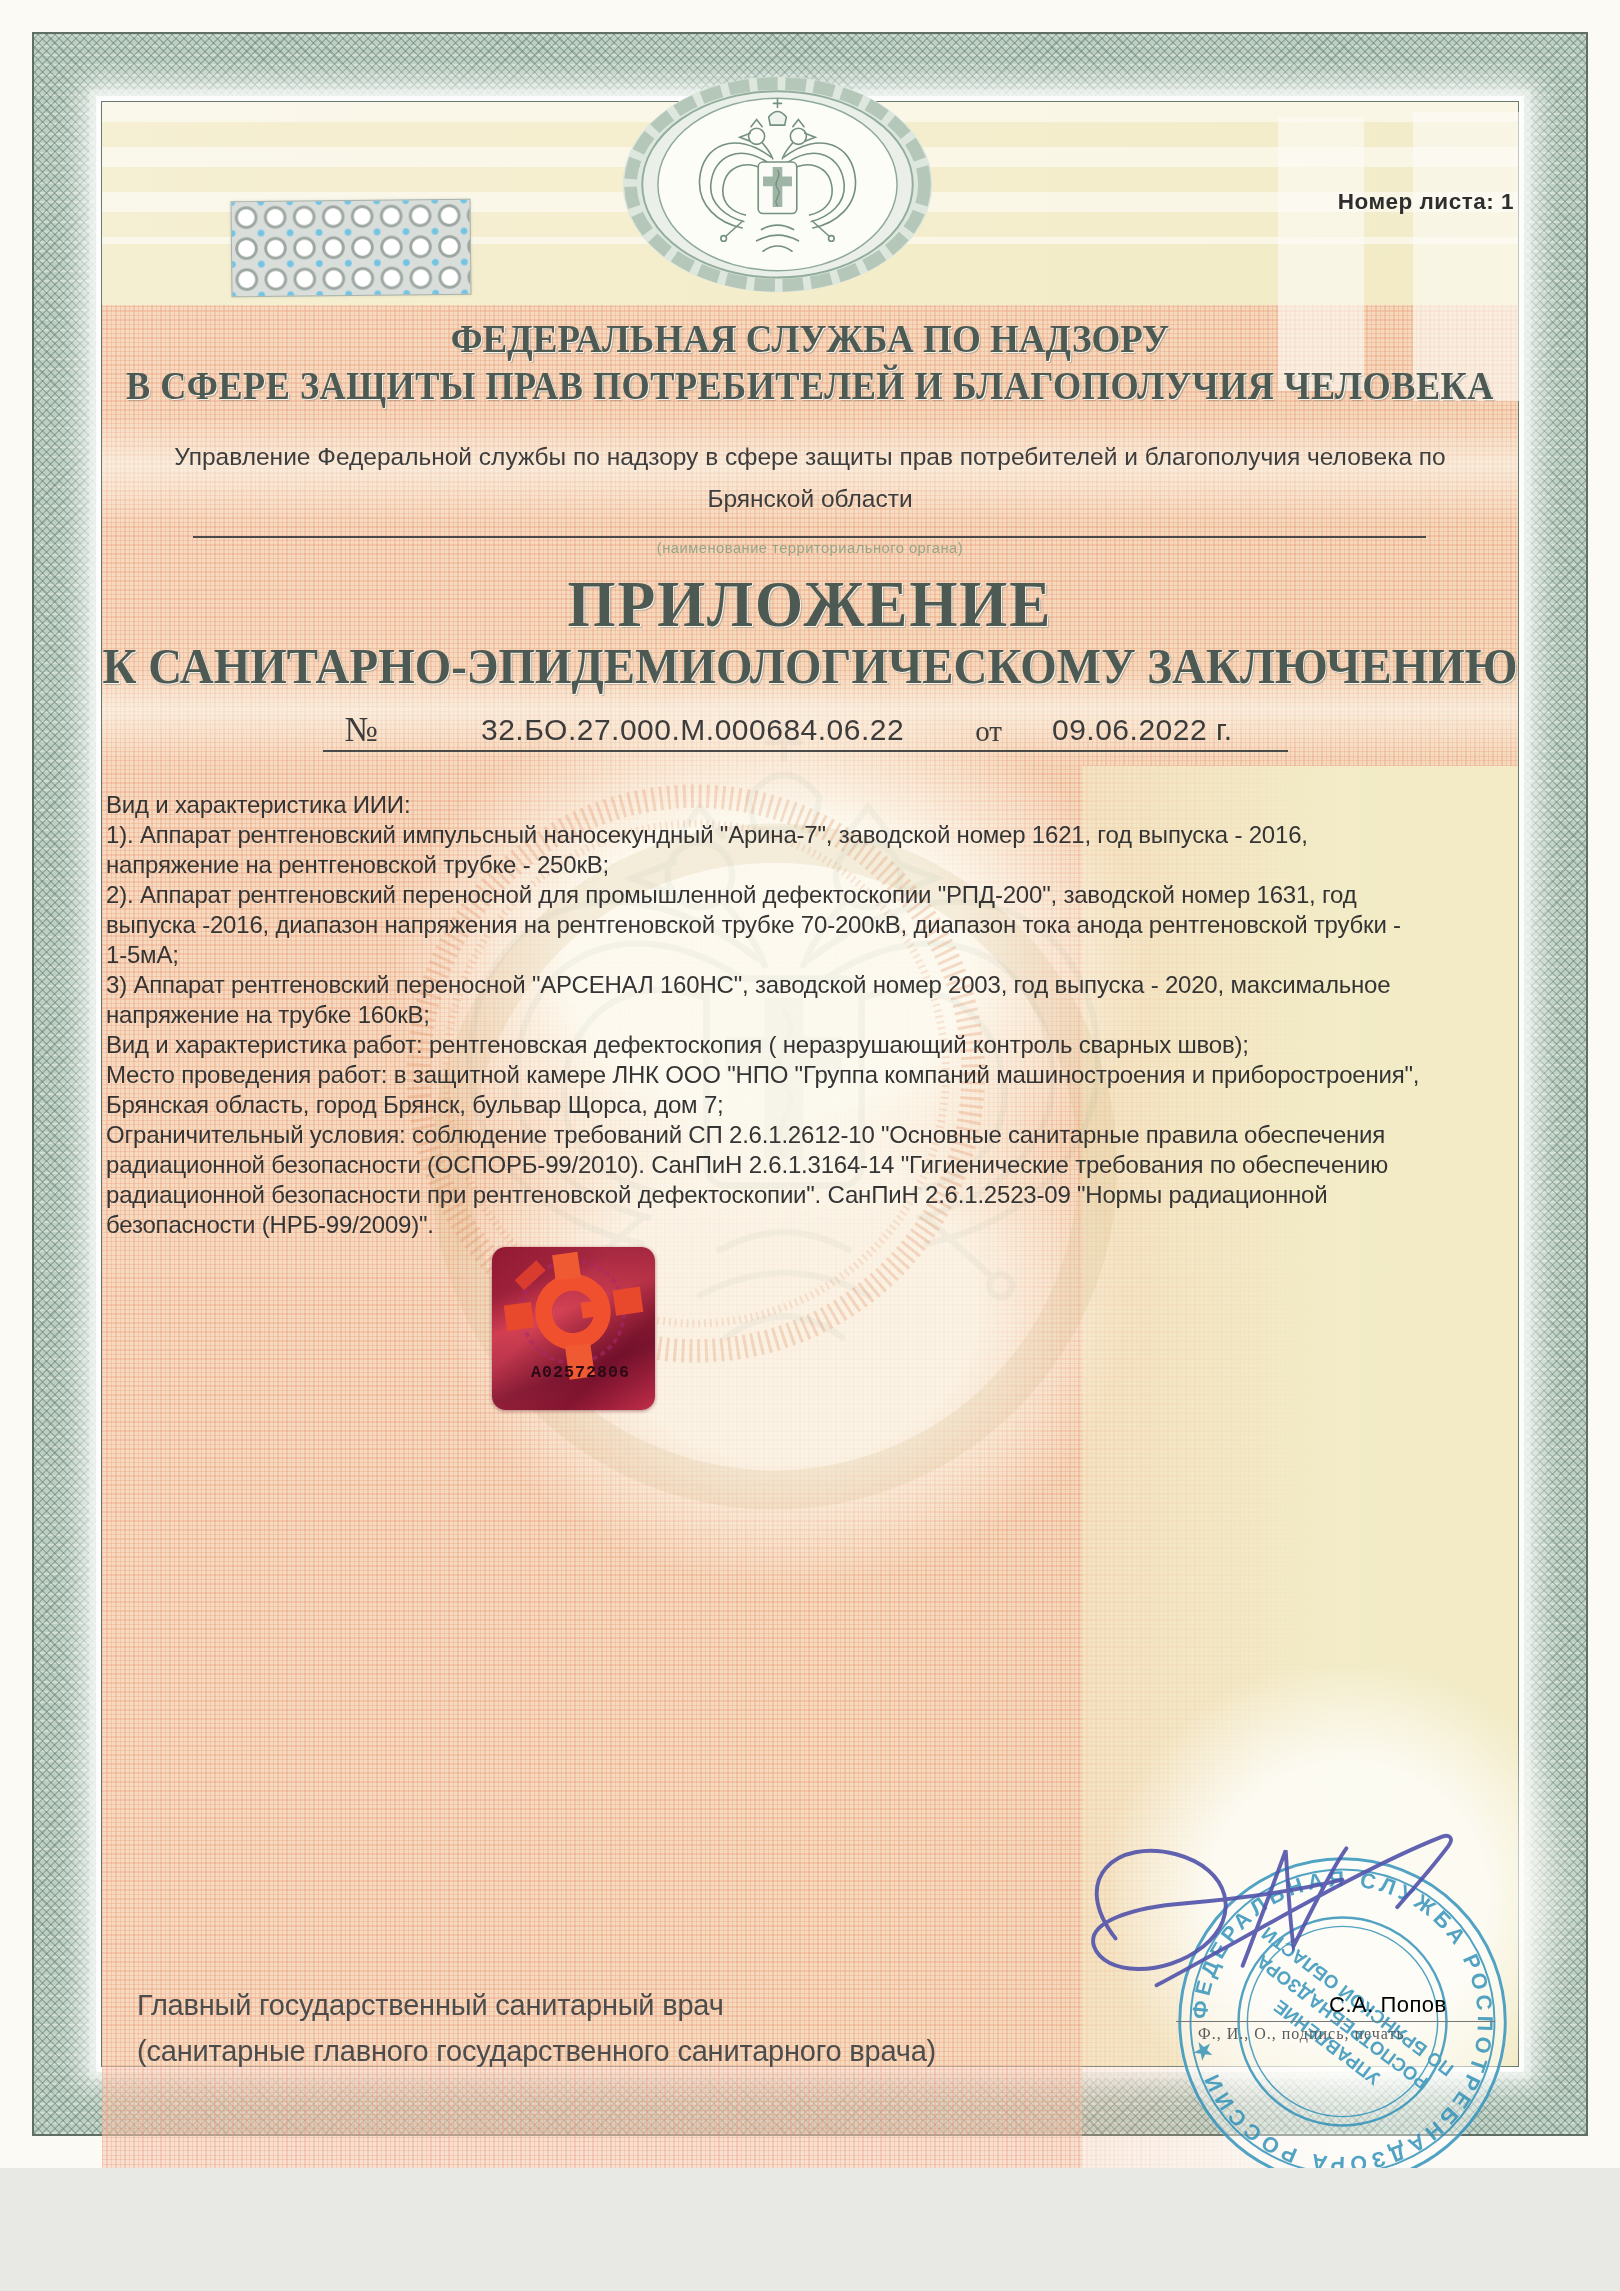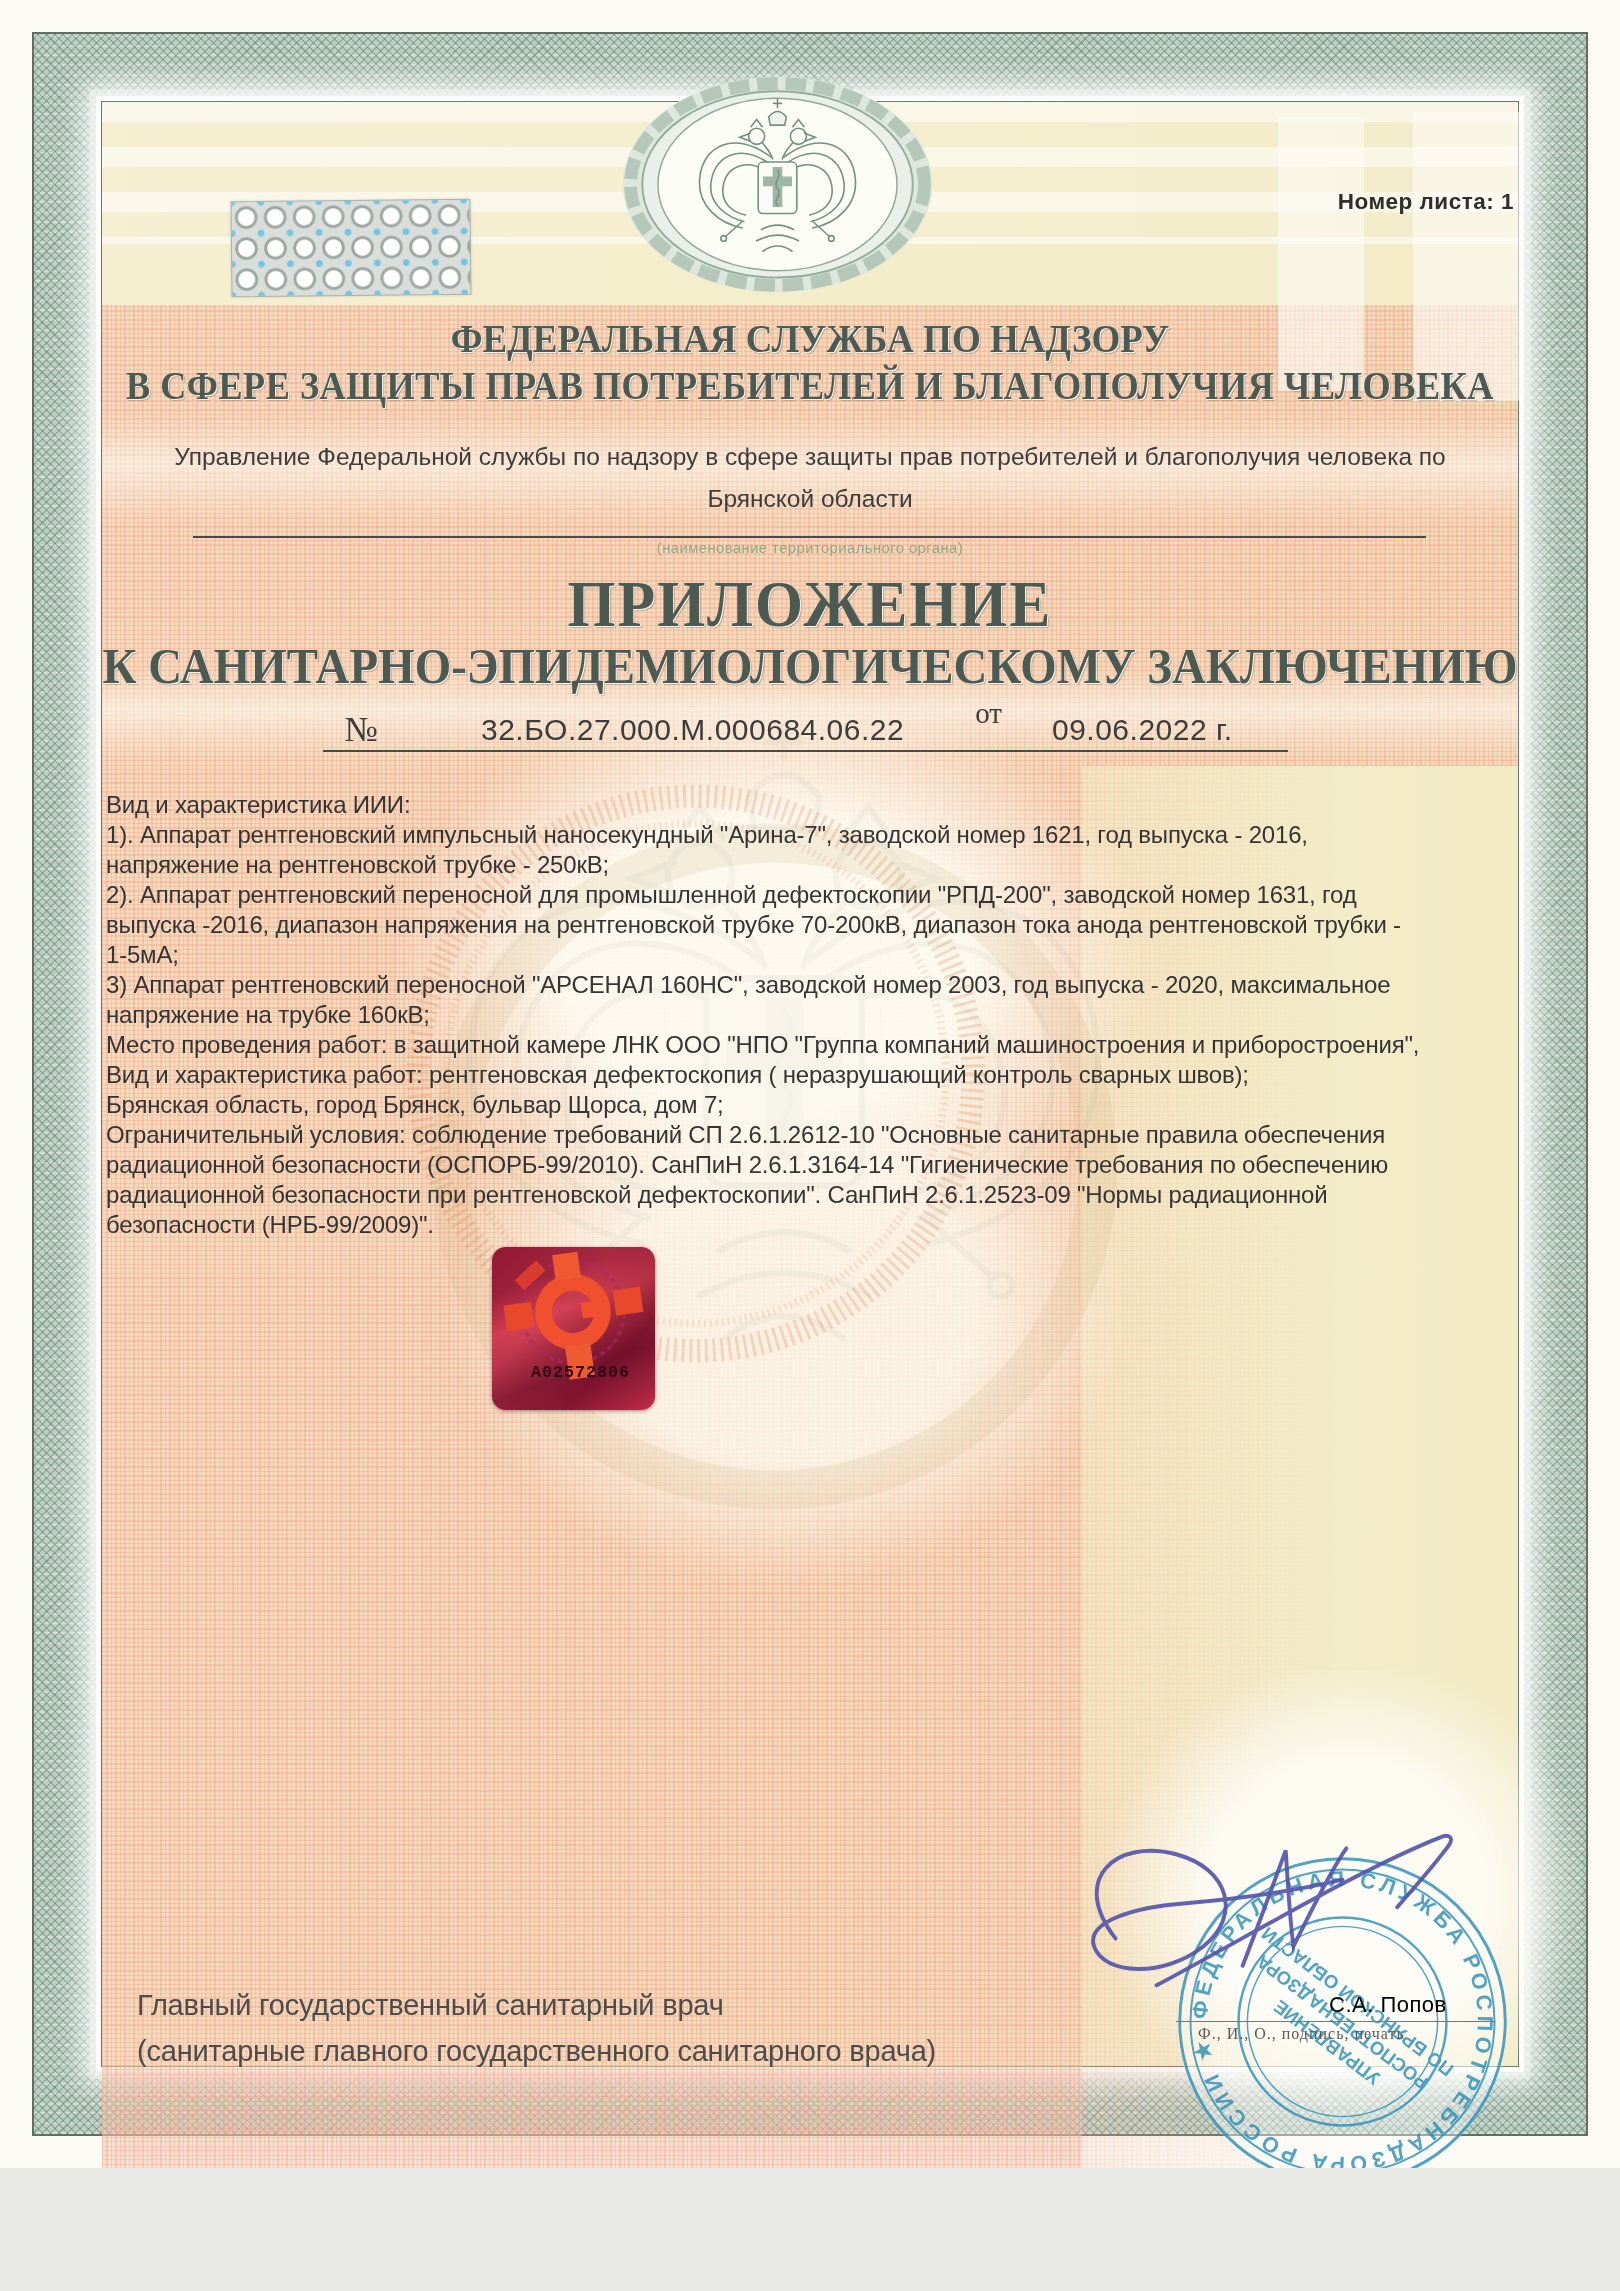--- a/index.html
+++ b/index.html
@@ -52,21 +52,21 @@
   .org2{font-size:39px;transform:scaleX(.93);transform-origin:center;letter-spacing:0.5px;}
   .terr{font-size:24.5px;color:#3d3d3d;}
   .rule{border-top:2px solid #4a4a4a;height:0;}
   .caption-small{font-size:14.7px;color:#8da084;opacity:.9;letter-spacing:0.5px;}
   .title1{font-size:65px;letter-spacing:2px;transform:scaleX(.95);transform-origin:center;}
   .title2{font-size:51px;transform:scaleX(.92);transform-origin:center;}
   .numrow{display:flex;align-items:flex-end;border-bottom:2px solid #4a4a4a;
     color:#3c3c3c;height:56px;}
   .numrow .no{font-family:"Liberation Serif",serif;font-size:35px;padding-left:21.6px;}
   .numrow .num{font-size:30px;margin-left:103px;letter-spacing:0.5px;padding-bottom:2.9px;}
-  .numrow .ot{font-family:"Liberation Serif",serif;font-size:29px;margin-left:71px;padding-bottom:20px;}
+  .numrow .ot{font-family:"Liberation Serif",serif;font-size:29px;margin-left:71px;padding-bottom:2px;}
   .numrow .date{font-size:30px;margin-left:50px;letter-spacing:0.5px;padding-bottom:2.9px;}
   .bodyblock{left:106px;top:790px;width:1421px;color:#343434;}
   .bline{font-size:24px;line-height:30px;letter-spacing:-0.2px;white-space:nowrap;}
   .post{color:#4c4c4c;font-size:29px;line-height:46px;letter-spacing:-0.2px;white-space:nowrap;}
   .signer-name{font-size:22px;color:#000000;letter-spacing:0.5px;}
   .sign-rule{border-top:1.5px solid #777;}
   .sign-cap{font-size:16px;color:#5a5a5a;letter-spacing:1px;white-space:nowrap;}
   .footer{font-size:16.7px;color:#55604f;letter-spacing:0.3px;}
   
   .holo-strip{position:absolute;left:232px;top:201px;width:238px;height:94px;
@@ -184,22 +184,22 @@
 
   <div class="abs bodyblock">
     <div class="bline">Вид и характеристика ИИИ:</div>
     <div class="bline">1). Аппарат рентгеновский импульсный наносекундный "Арина-7", заводской номер 1621, год выпуска - 2016,</div>
     <div class="bline">напряжение на рентгеновской трубке - 250кВ;</div>
     <div class="bline">2). Аппарат рентгеновский переносной для промышленной дефектоскопии "РПД-200", заводской номер 1631, год</div>
     <div class="bline">выпуска -2016, диапазон напряжения на рентгеновской трубке 70-200кВ, диапазон тока анода рентгеновской трубки -</div>
     <div class="bline">1-5мА;</div>
     <div class="bline">3) Аппарат рентгеновский переносной  "АРСЕНАЛ 160НС", заводской номер 2003, год выпуска - 2020, максимальное</div>
     <div class="bline">напряжение на трубке 160кВ;</div>
+    <div class="bline">Вид и характеристика работ: рентгеновская дефектоскопия ( неразрушающий контроль сварных швов);</div>
     <div class="bline">Место проведения работ: в защитной камере ЛНК ООО "НПО "Группа компаний машиностроения и приборостроения",</div>
-    <div class="bline">Вид и характеристика работ: рентгеновская дефектоскопия ( неразрушающий контроль сварных швов);</div>
     <div class="bline">Брянская область, город Брянск, бульвар Щорса, дом 7;</div>
     <div class="bline">Ограничительный условия: соблюдение требований СП 2.6.1.2612-10 "Основные санитарные правила обеспечения</div>
     <div class="bline">радиационной безопасности (ОСПОРБ-99/2010). СанПиН 2.6.1.3164-14 "Гигиенические требования по обеспечению</div>
     <div class="bline">радиационной безопасности при рентгеновской дефектоскопии". СанПиН 2.6.1.2523-09 "Нормы радиационной</div>
     <div class="bline">безопасности (НРБ-99/2009)".</div>
   </div>
 
   <div class="holo-stick">
     <svg width="163" height="163" viewBox="0 0 166 166">
       <g transform="rotate(-8 83 70)">

